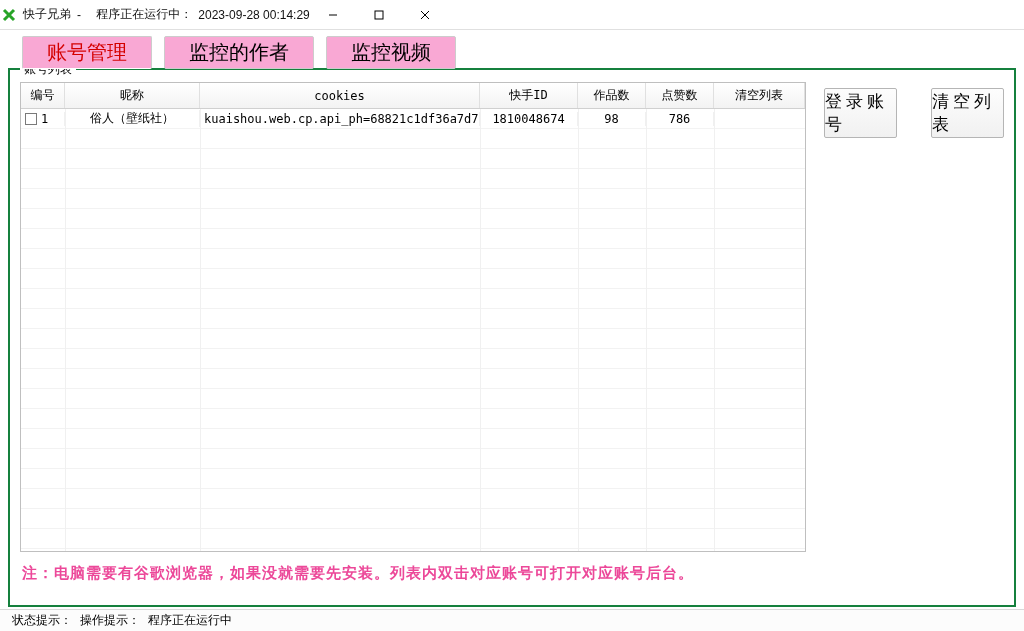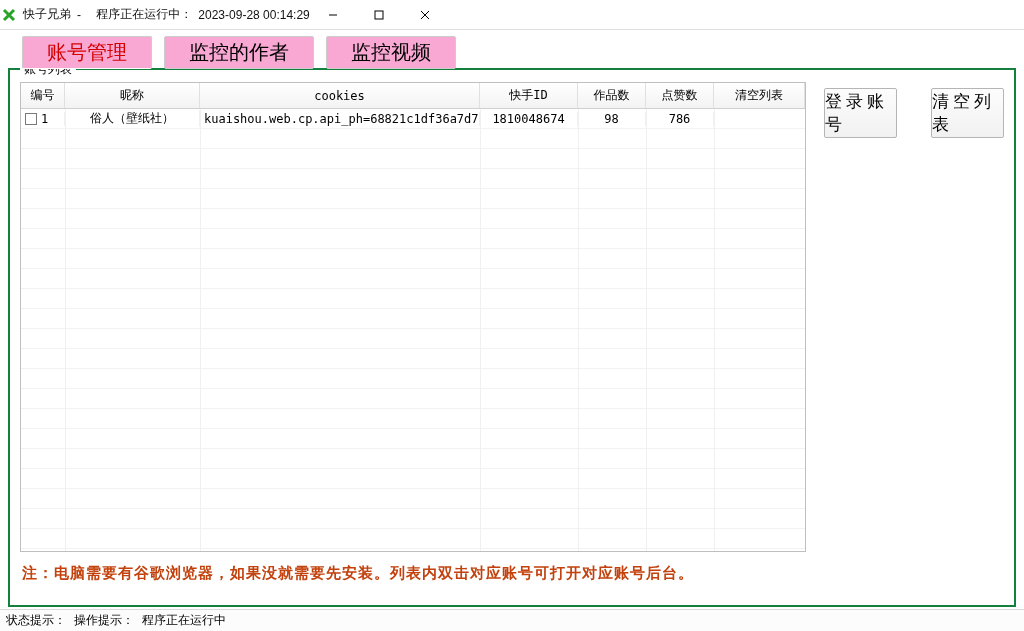--- a/index.html
+++ b/index.html
@@ -158,36 +158,36 @@
     font-size: 17px;
     letter-spacing: 4px;
     display:flex; align-items:center; justify-content:center;
     border-radius:2px;
     font-family: "SimSun","Microsoft YaHei",sans-serif;
   }
 
   
   .note {
     margin-top: 8px;
-    color: #c2410c;
+    color: #ec4899;
     font-size: 15px;
     font-family: "SimSun","Microsoft YaHei",sans-serif;
     font-weight: bold;
     letter-spacing: 1px;
     padding: 4px 2px 6px 2px;
   }
 
   
   .statusbar {
     height: 22px;
     border-top: 1px solid #d9d9d9;
     display:flex;
     align-items:center;
     font-size:12px;
-    padding: 0 6px;
+    padding: 0 12px;
     gap: 8px;
     background:#fcfcfc;
   }
 
   
   .empty-grid {
     position:absolute; top:20px; left:0; right:0; bottom:0;
     background-image: linear-gradient(to bottom, transparent 19px, #f2f2f2 19px, #f2f2f2 20px);
     background-size: 100% 20px;
   }

